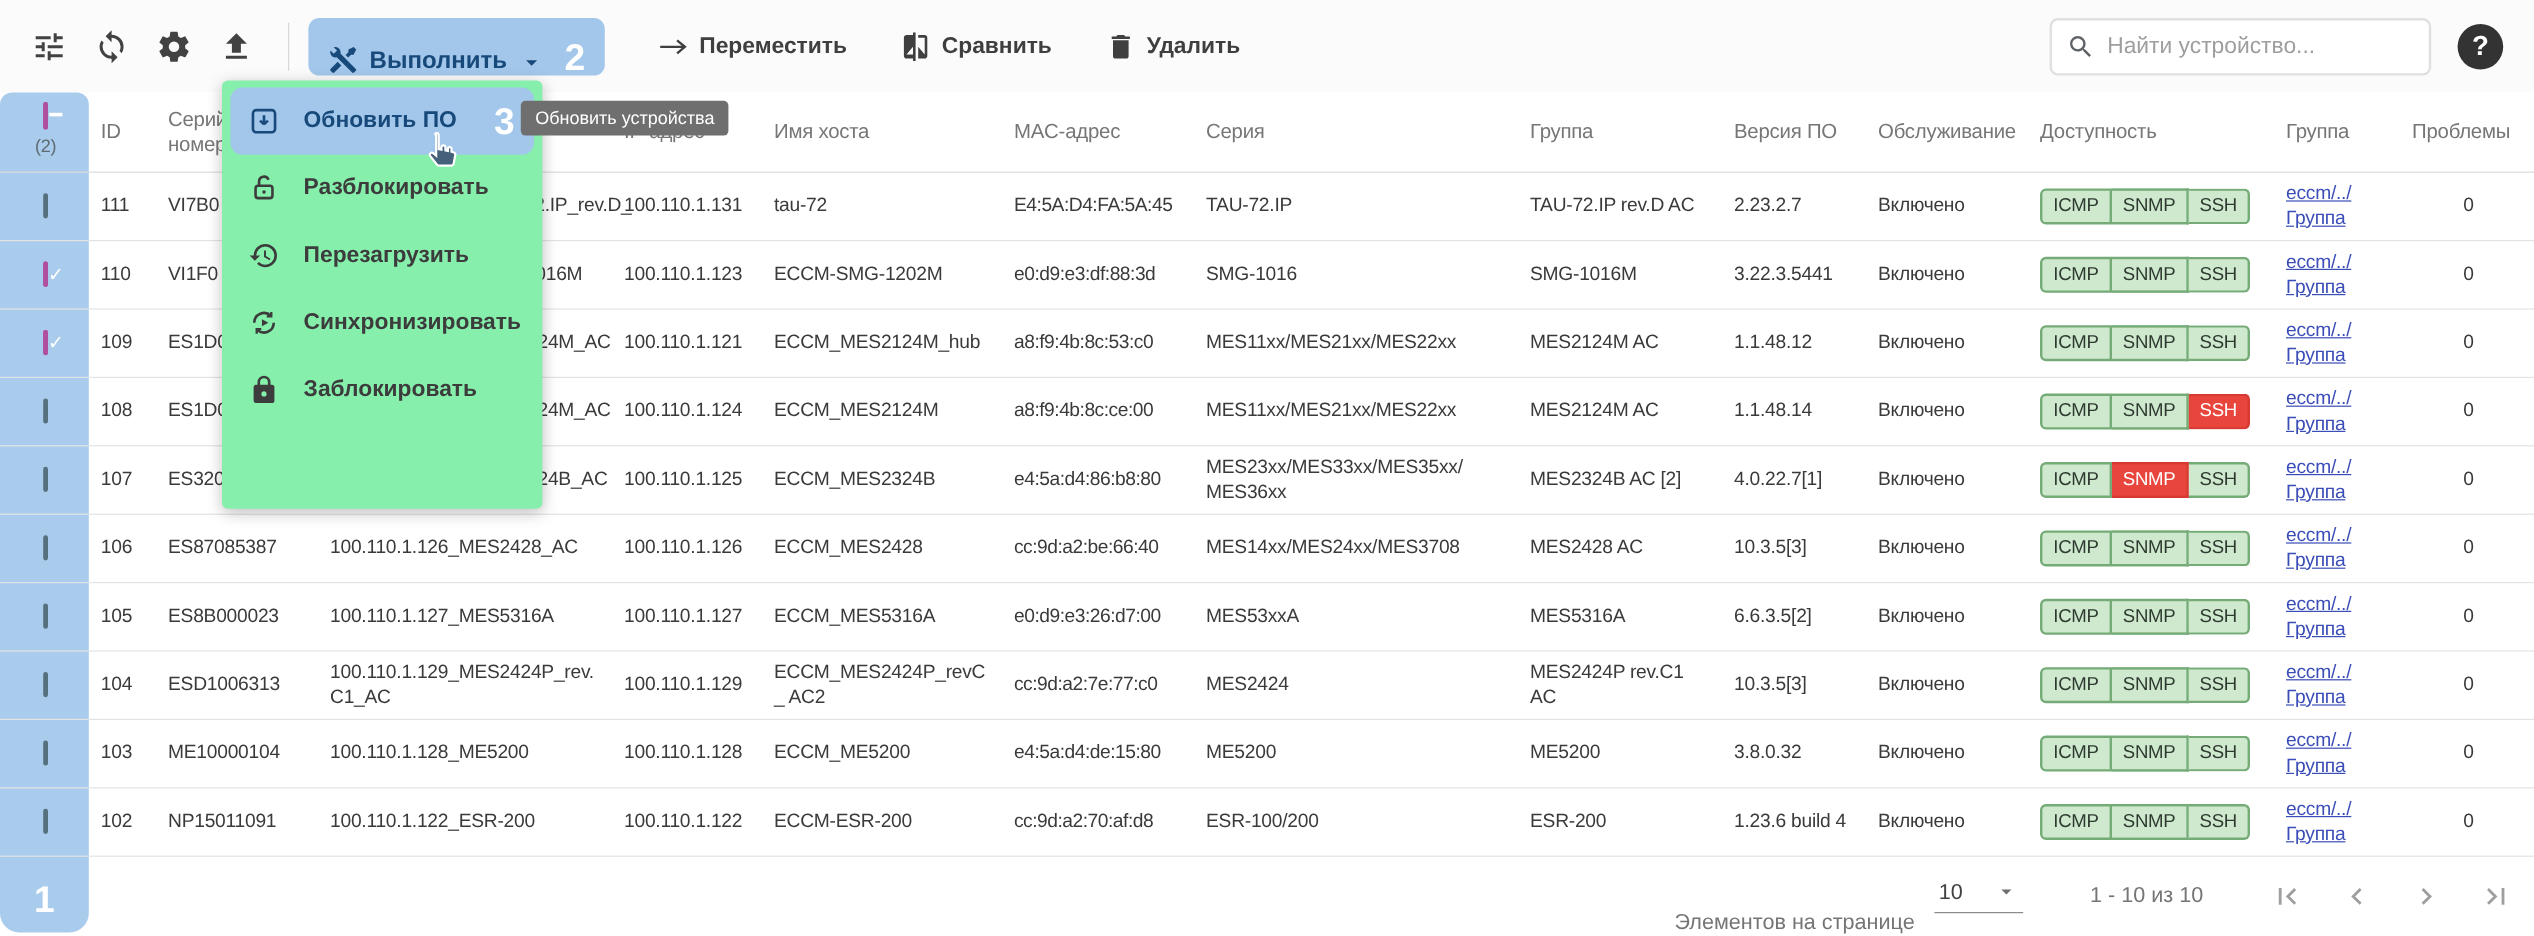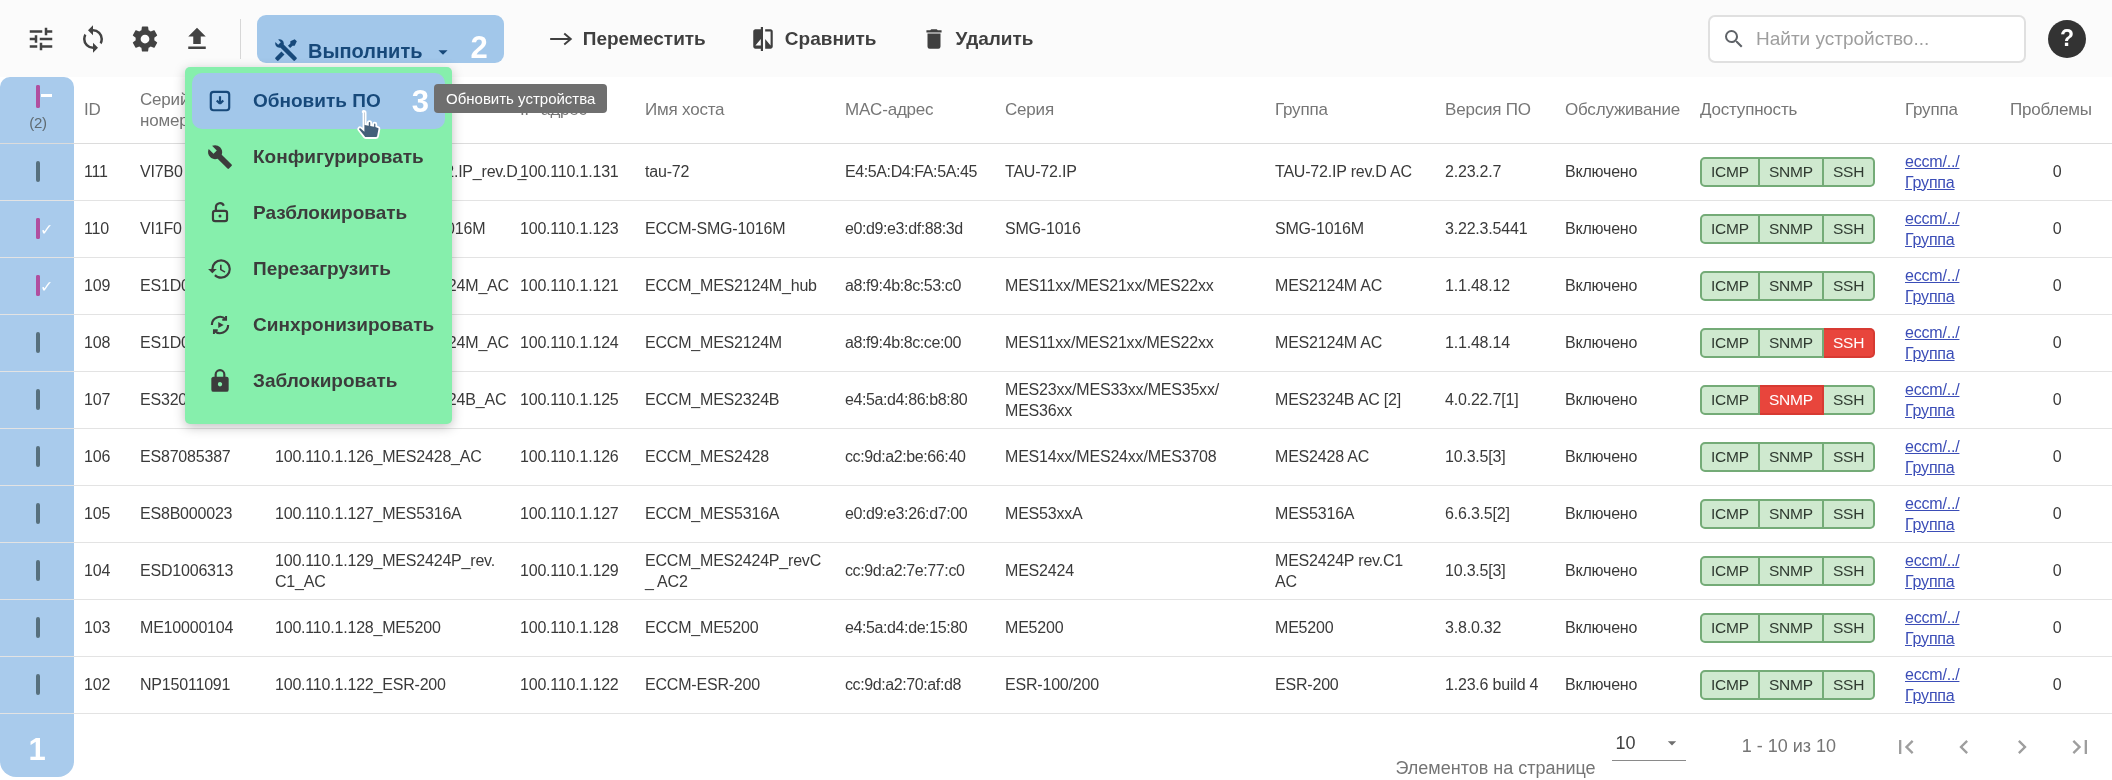--- a/index.html
+++ b/index.html
@@ -223,21 +223,21 @@
             </span></td>
           <td><a class="grp">eccm/../<br>Группа</a></td>
           <td class="center">0</td>
         </tr>
         <tr>
           <td class="center"><span class="cb checked"></span></td>
           <td>110</td>
           <td>VI1F0</td>
           <td class="shift">G-1016M</td>
           <td>100.110.1.123</td>
-          <td>ECCM-SMG-1016M</td>
+          <td>ECCM-SMG-1202M</td>
           <td class="mac">e0:d9:e3:df:88:3d</td>
           <td>SMG-1016</td>
           <td>SMG-1016M</td>
           <td>3.22.3.5441</td>
           <td>Включено</td>
           <td><span class="avail">
               <span class="seg">ICMP</span>
               <span class="seg">SNMP</span>
               <span class="seg">SSH</span>
             </span></td>
@@ -443,26 +443,20 @@
   <div class="menu">
     <div class="mi hl">
       <svg viewBox="0 0 24 24" fill="none" stroke="currentColor" stroke-width="2">
           <rect x="3.5" y="3.5" width="17" height="17" rx="2.5"></rect>
           <path d="M12 7.5v7m0 0l-3-3m3 3l3-3"></path>
         </svg>
       <span>Обновить ПО</span>
       <span class="step-num">3</span>
     </div>
     <div class="mi">
-      <svg viewBox="0 0 24 24" fill="currentColor">
-          <path d="M22.7,19L13.6,9.9C14.5,7.6 14,4.9 12.1,3C10.1,1 7.1,0.6 4.7,1.7L9,6L6,9L1.6,4.7C0.4,7.1 0.9,10.1 2.9,12.1C4.8,14 7.5,14.5 9.8,13.6L18.9,22.7C19.3,23.1 19.9,23.1 20.3,22.7L22.6,20.4C23.1,20 23.1,19.3 22.7,19Z"></path>
-        </svg>
-      <span>Конфигурировать</span>
-    </div>
-    <div class="mi">
       <svg viewBox="0 0 24 24" fill="none" stroke="currentColor" stroke-width="2">
           <rect x="5.5" y="10" width="13" height="9.5" rx="2"></rect>
           <circle cx="12" cy="14.8" r="1.4" fill="currentColor" stroke="none"></circle>
           <path d="M8.2 10V6.8a3.8 3.8 0 0 1 7.3-1.5"></path>
         </svg>
       <span>Разблокировать</span>
     </div>
     <div class="mi">
       <svg viewBox="0 0 24 24" fill="currentColor">
           <path d="M13,3A9,9 0 0,0 4,12H1L4.89,15.89L4.96,16.03L9,12H6A7,7 0 0,1 13,5A7,7 0 0,1 20,12A7,7 0 0,1 13,19C11.07,19 9.32,18.21 8.06,16.94L6.64,18.36C8.27,20 10.5,21 13,21A9,9 0 0,0 22,12A9,9 0 0,0 13,3M12,8V13L16.28,15.54L17,14.33L13.5,12.25V8H12Z"></path>

